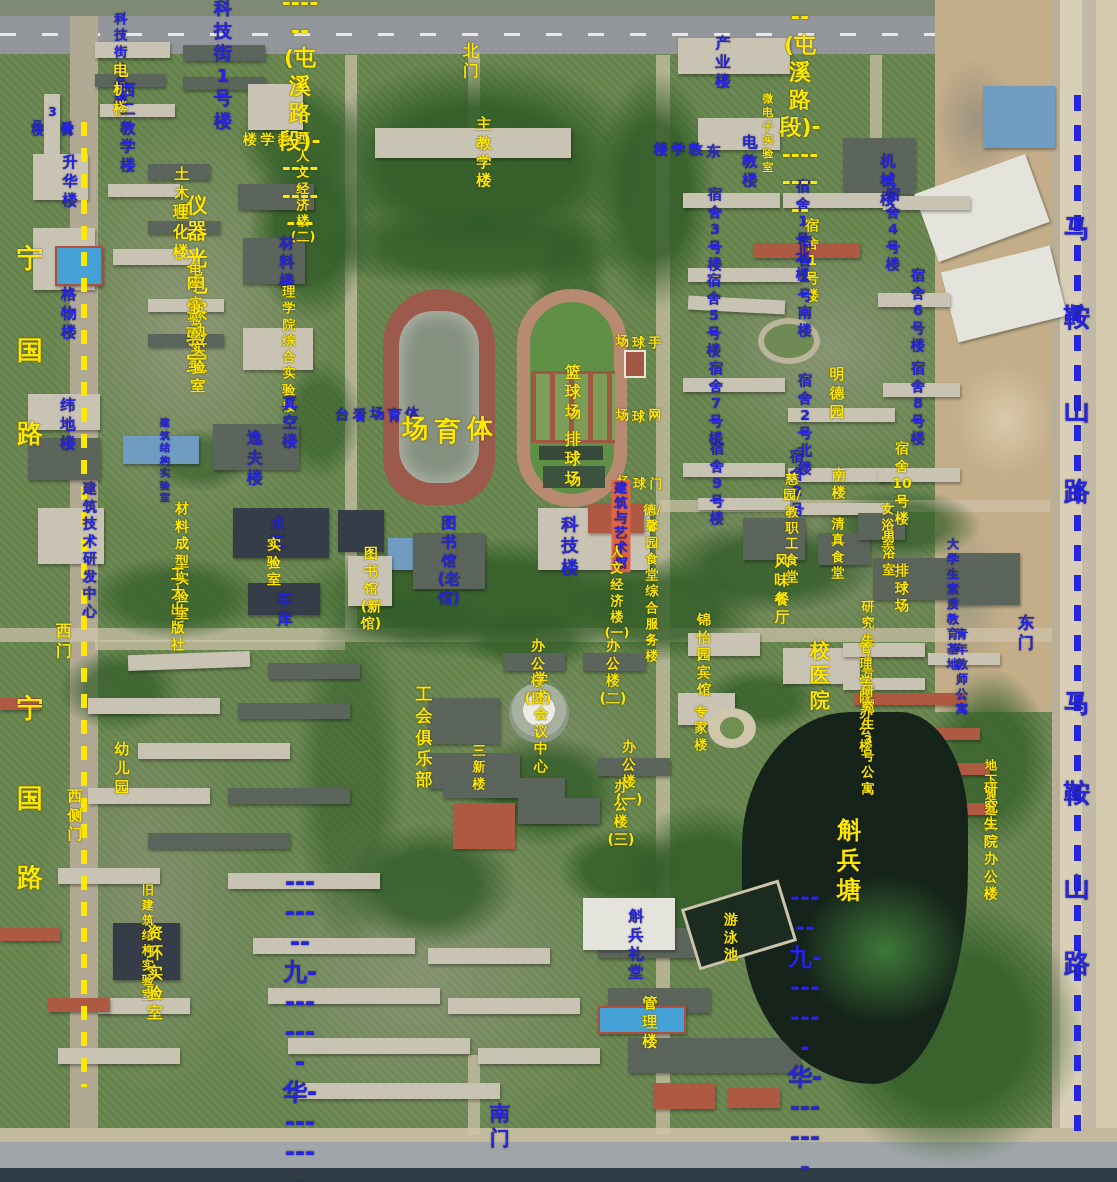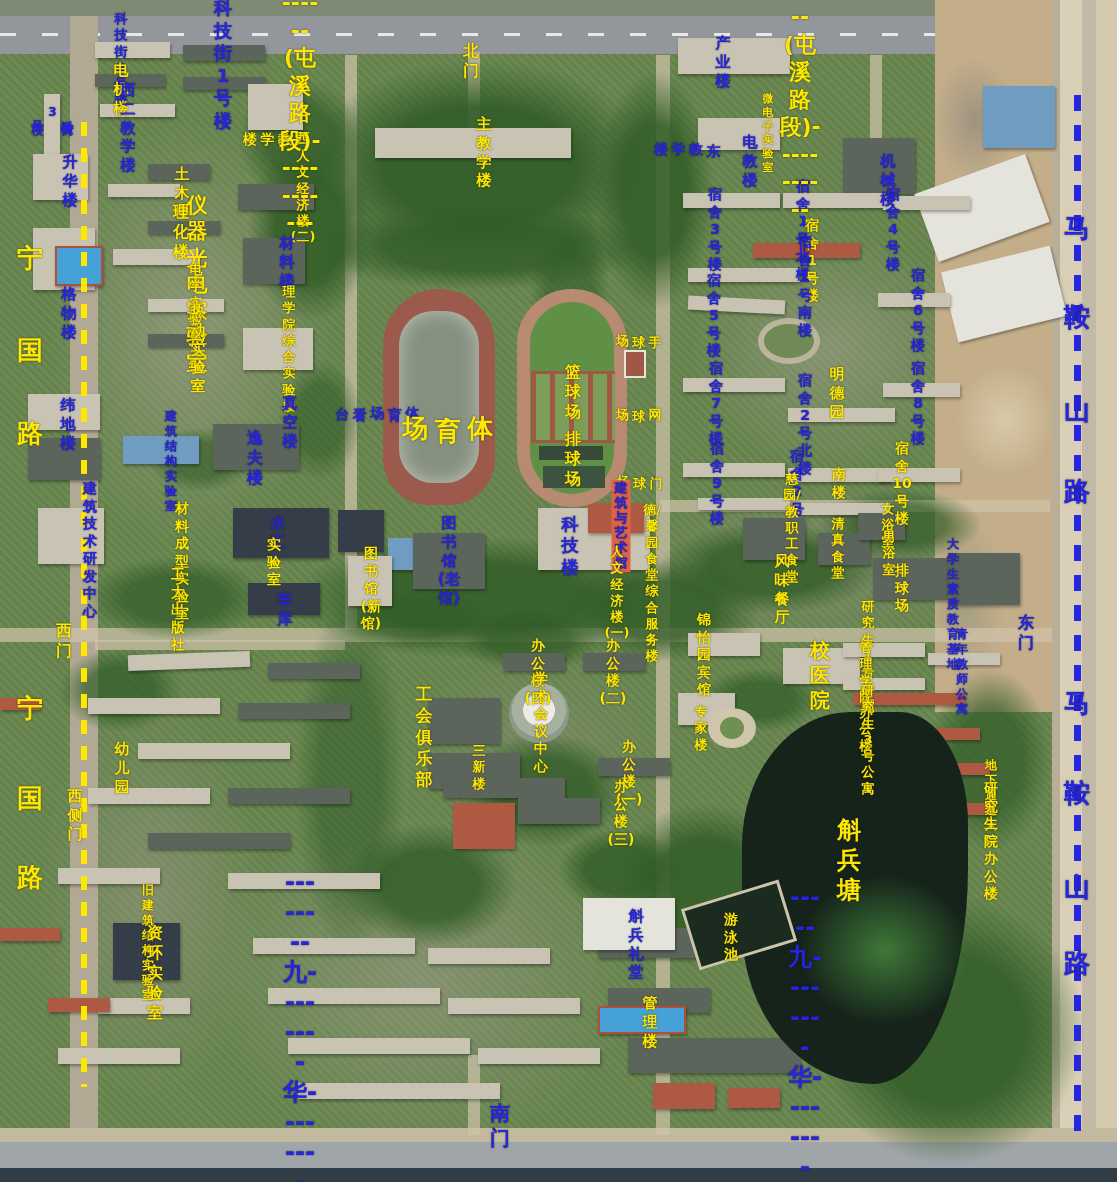--- a/index.html
+++ b/index.html
@@ -274,21 +274,21 @@
       <div class="lbl yellow" style="left: 181px; top: 232px; font-size: 16px;">理化楼</div>
       <div class="lbl blue" style="left: 287px; top: 262px; font-size: 15px;">材料楼</div>
       <div class="lbl yellow" style="left: 197px; top: 284px; font-size: 21px;">仪器光电实验室</div>
       <div class="lbl blue" style="left: 69px; top: 313px; font-size: 15px;">格物楼</div>
       <div class="lbl yellow" style="left: 196px; top: 303px; font-size: 13px;">电学实验室</div>
       <div class="lbl yellow" style="left: 198px; top: 349px; font-size: 15px;">热动实验室</div>
       <div class="lbl yellow" style="left: 289px; top: 349px; font-size: 13px;">理学院综合
 实验楼</div>
       <div class="lbl blue" style="left: 68px; top: 424px; font-size: 15px;">纬地楼</div>
       <div class="lbl blue" style="left: 290px; top: 422px; font-size: 15px;">真空楼</div>
-      <div class="lbl blue" style="left: 171px; top: 461px; font-size: 12px;">建筑结构
+      <div class="lbl blue" style="left: 165px; top: 461px; font-size: 10px;">建筑结构
 实验室</div>
       <div class="lbl blue" style="left: 255px; top: 458px; font-size: 16px;">逸夫楼</div>
       <div class="lbl blue" style="left: 90px; top: 550px; font-size: 14px;">建筑技术
 研发中心</div>
       <div class="lbl yellow" style="left: 182px; top: 561px; font-size: 14px;">材料成型
 实验室</div>
       <div class="lbl blue" style="left: 278px; top: 533px; font-size: 15px;">水工</div>
       <div class="lbl yellow" style="left: 274px; top: 562px; font-size: 14px;">实验室</div>
       <div class="lbl yellow" style="left: 178px; top: 610px; font-size: 14px;">工大出版社</div>
       <div class="lbl blue" style="left: 285px; top: 610px; font-size: 15px;">车库</div>

